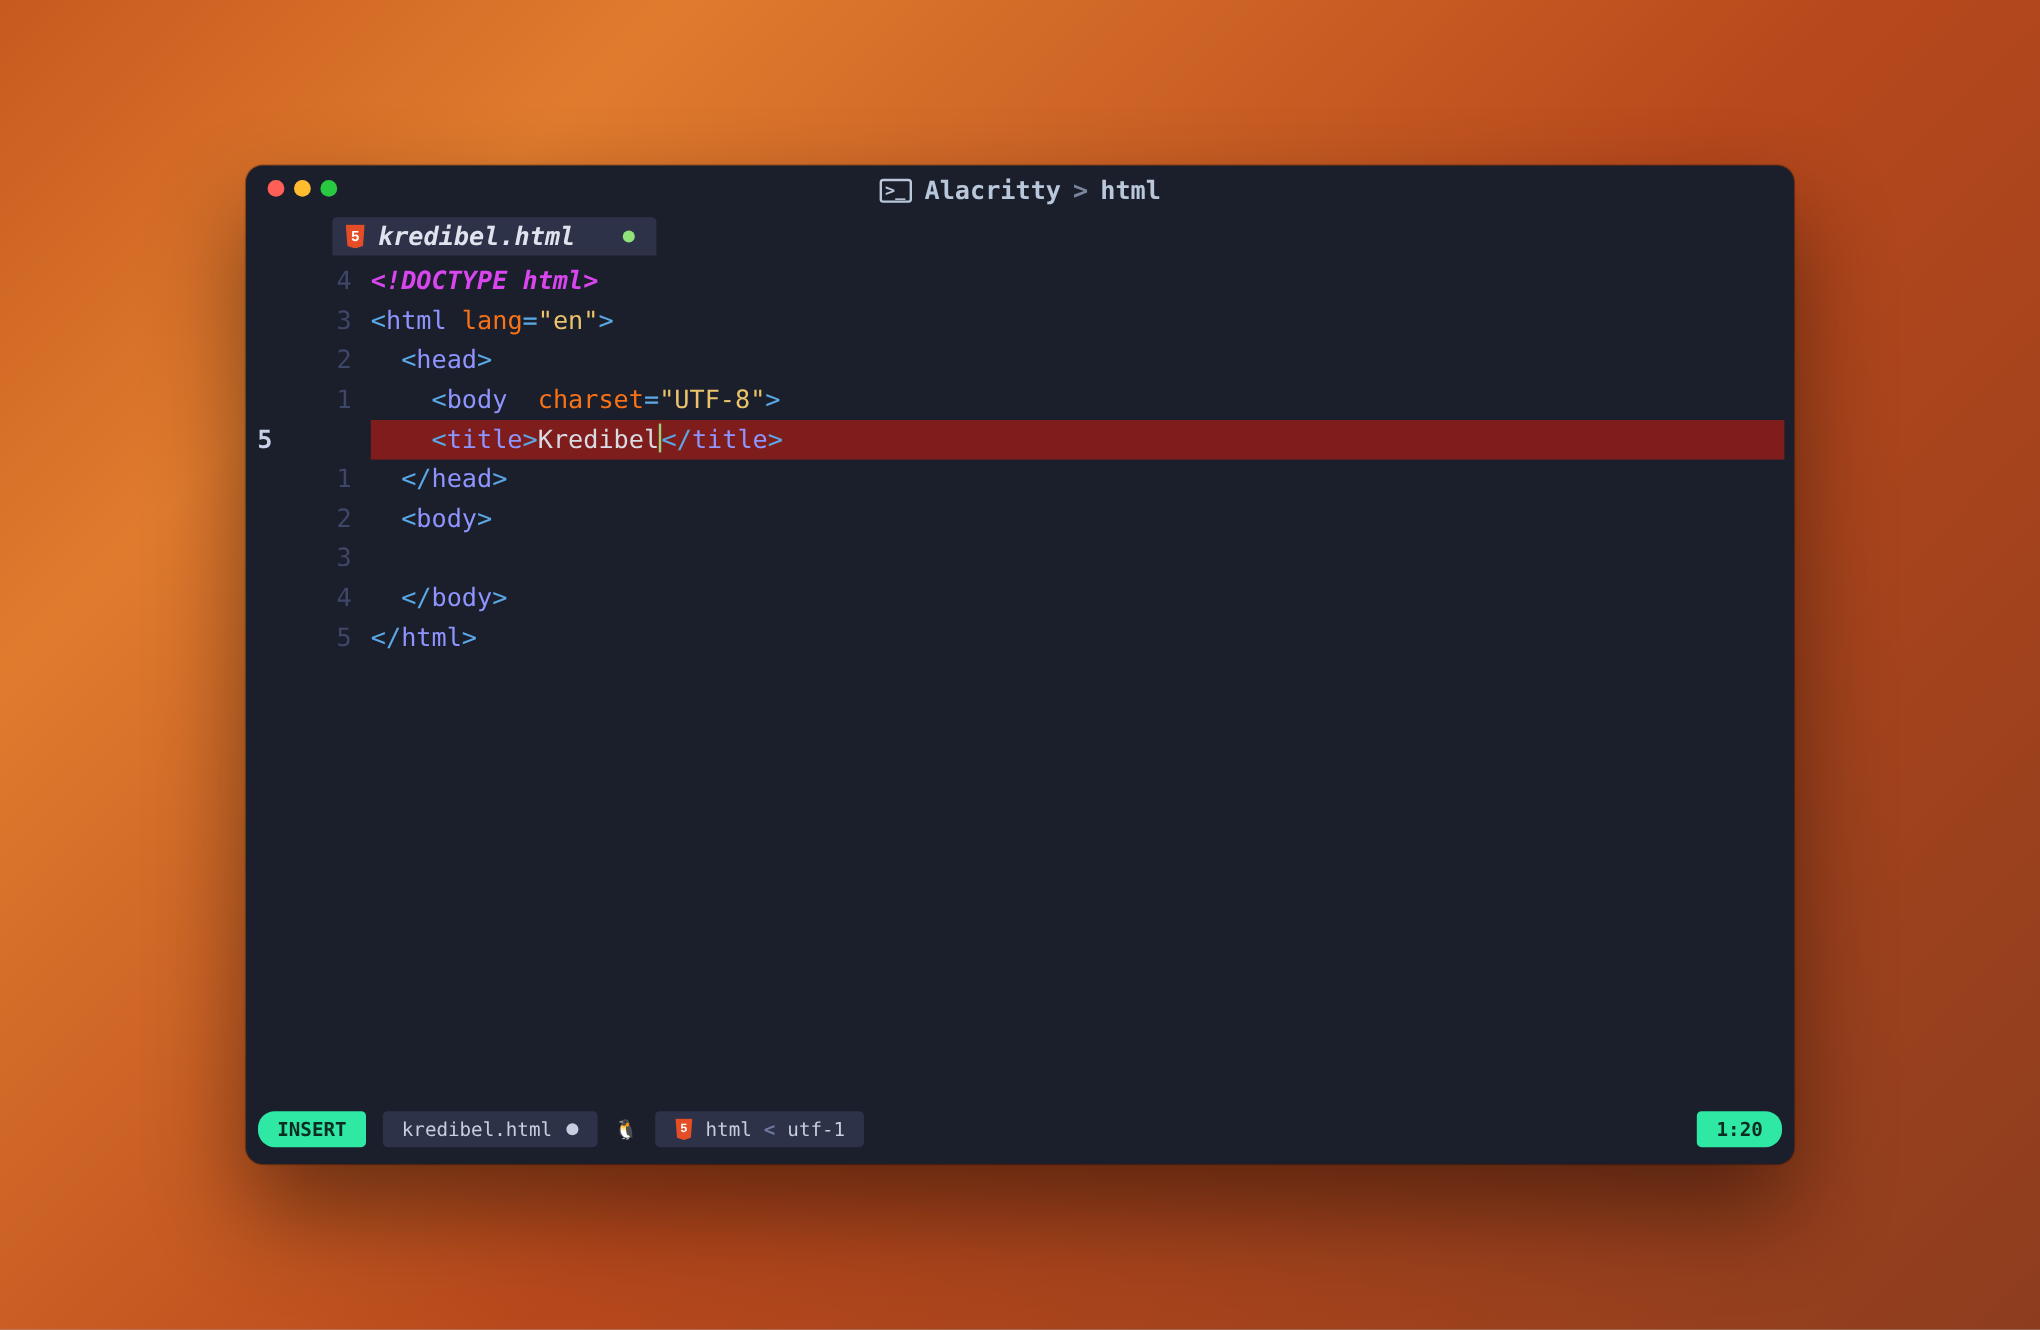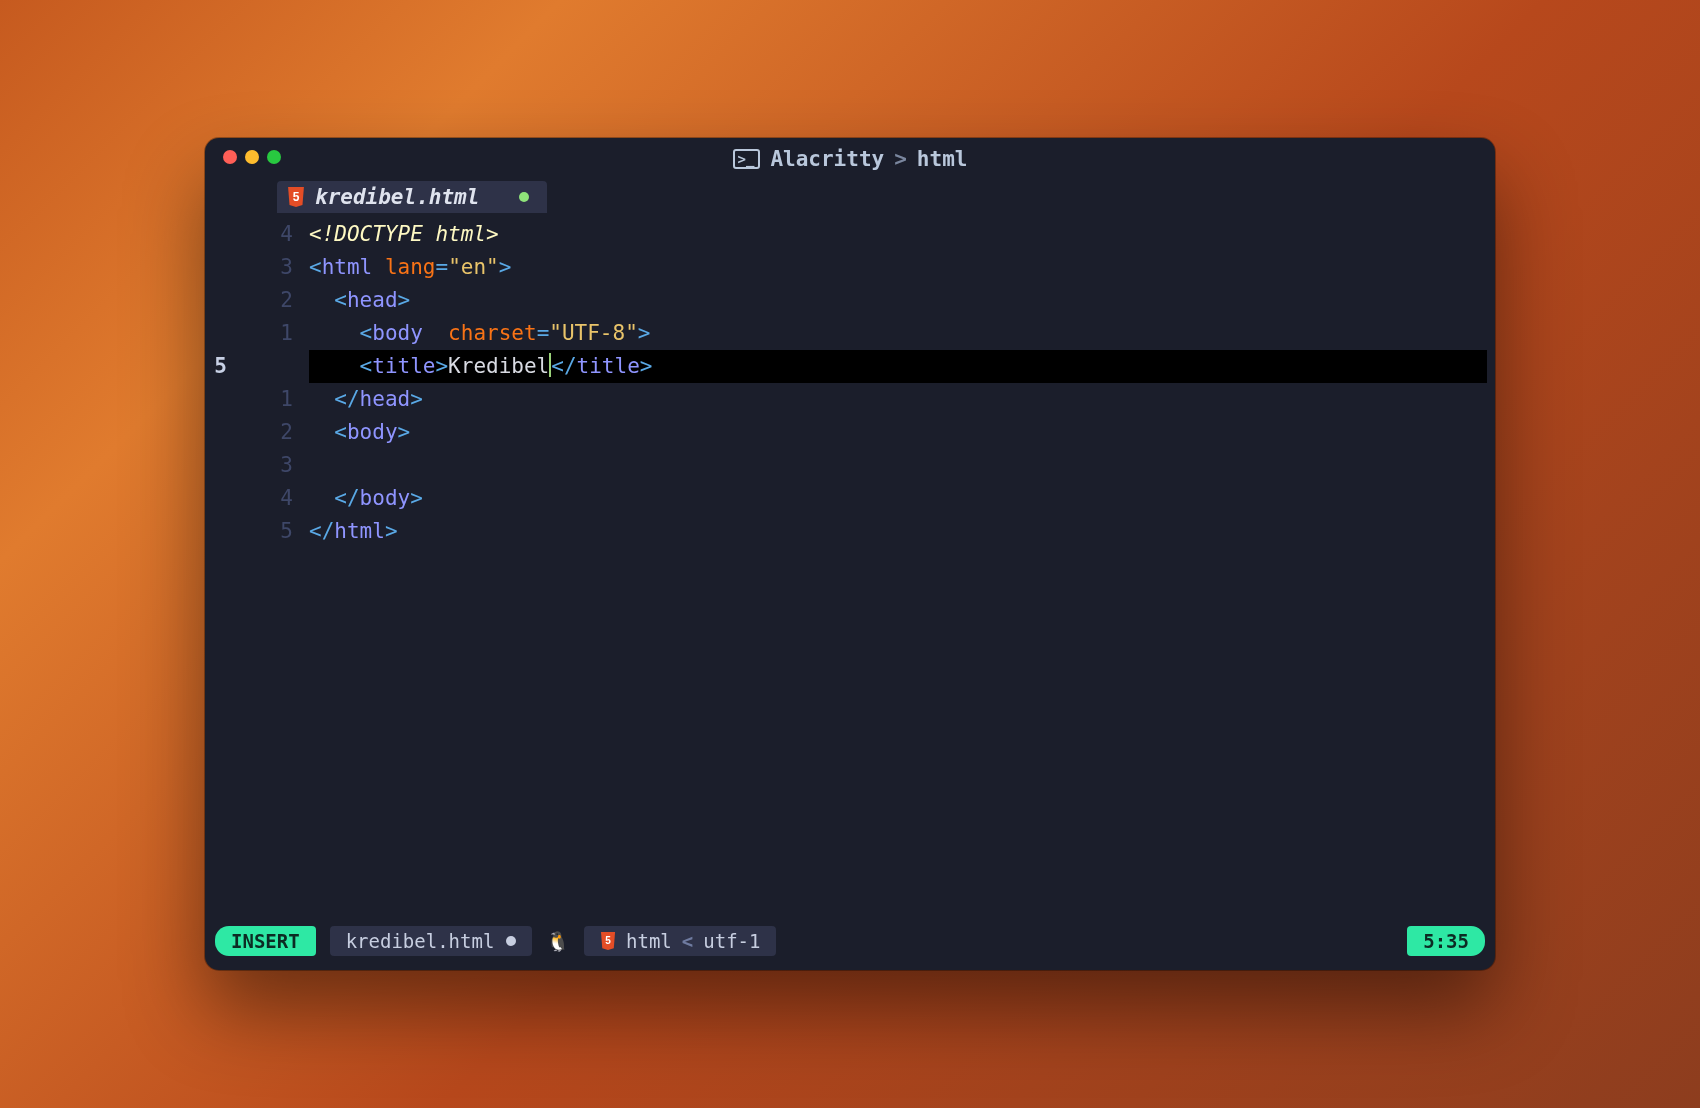--- a/index.html
+++ b/index.html
@@ -47,35 +47,35 @@
 }
 .tab .fname{ font-style:italic; color:#dfe3ee; font-size:21px; font-weight:600;}
 .tab .mod-dot{ width:10px;height:10px;border-radius:50%; background:#8fe37a; margin-left:auto;}
 
 .editor { flex:1; padding:4px 8px 0 0; font-size:21px; line-height:33px; font-weight:500; overflow:hidden;}
 .line { display:flex; }
 .gutter{ width:72px; text-align:right; padding-right:16px; color:#3e4768; flex-shrink:0;}
 .abs-gutter{ width:32px; text-align:right; padding-right:10px; color:#3e4768; flex-shrink:0;}
 .line.current .abs-gutter{ color:#c8d1e6; font-weight:700;}
 .code{ flex:1; white-space:pre; padding-right:10px;}
-.line.current .code{ background:#000000; }
+.line.current .code{ background:#7f1d1d; }
 .line.current .gutter,.line.current .abs-gutter{}
 
-.comment{ color:#fef9c3; font-style:italic;}
+.comment{ color:#d946ef; font-style:italic;font-weight:bold;}
 .tag{ color:#8f95ff;}
 .brk{ color:#5aa9e6;}
 .attr{ color:#f97316;}
 .str{ color:#e9c46a;}
 .txt{ color:#d9dbe3;}
 .cursor{ display:inline-block; width:2px; height:24px; background:#9bd27a; vertical-align:-4px;}
 
 .status{
   height:34px; margin:0 10px 12px 10px;
   display:flex; align-items:center; gap:14px;
-  font-size:19px; color:#c7cee0; flex-shrink:0;
+  font-size:16px; color:#c7cee0; flex-shrink:0;
 }
 .pill{ display:flex; align-items:center; height:30px; padding:0 16px;}
 .mode{ background:#2ee8a4; color:#0c2b23; font-weight:800; border-radius:14px 4px 4px 14px;}
 .fname2{ background:#2e3248; border-radius:4px; gap:12px;}
 .fname2 .mdot{ width:10px;height:10px;border-radius:50%;background:#c7cee0;}
 .path{ color:#6f7ba0; }
 .penguin{ color:#c7cee0; }
 .ftype{ background:#2e3248; border-radius:4px; gap:10px;}
 .ftype .h5{ width:16px;height:18px;display:inline-block;position:relative;}
 .ftype .h5::before{content:"";position:absolute;inset:0;background:#E44D26;clip-path:polygon(6% 0,94% 0,86% 90%,50% 100%,14% 90%);}
@@ -171,16 +171,16 @@
       <span class="mdot"></span>
     </div>
     <span class="penguin">🐧</span>
     <div class="pill ftype">
       <span class="h5"></span>
       <span>html</span>
       <span class="sep2">&lt;</span>
       <span>utf-1</span>
     </div>
     <span class="spacer"></span>
-    <div class="pill pos">5:35</div>
+    <div class="pill pos">1:20</div>
   </div>
 
 </div>
 
 </body></html>

